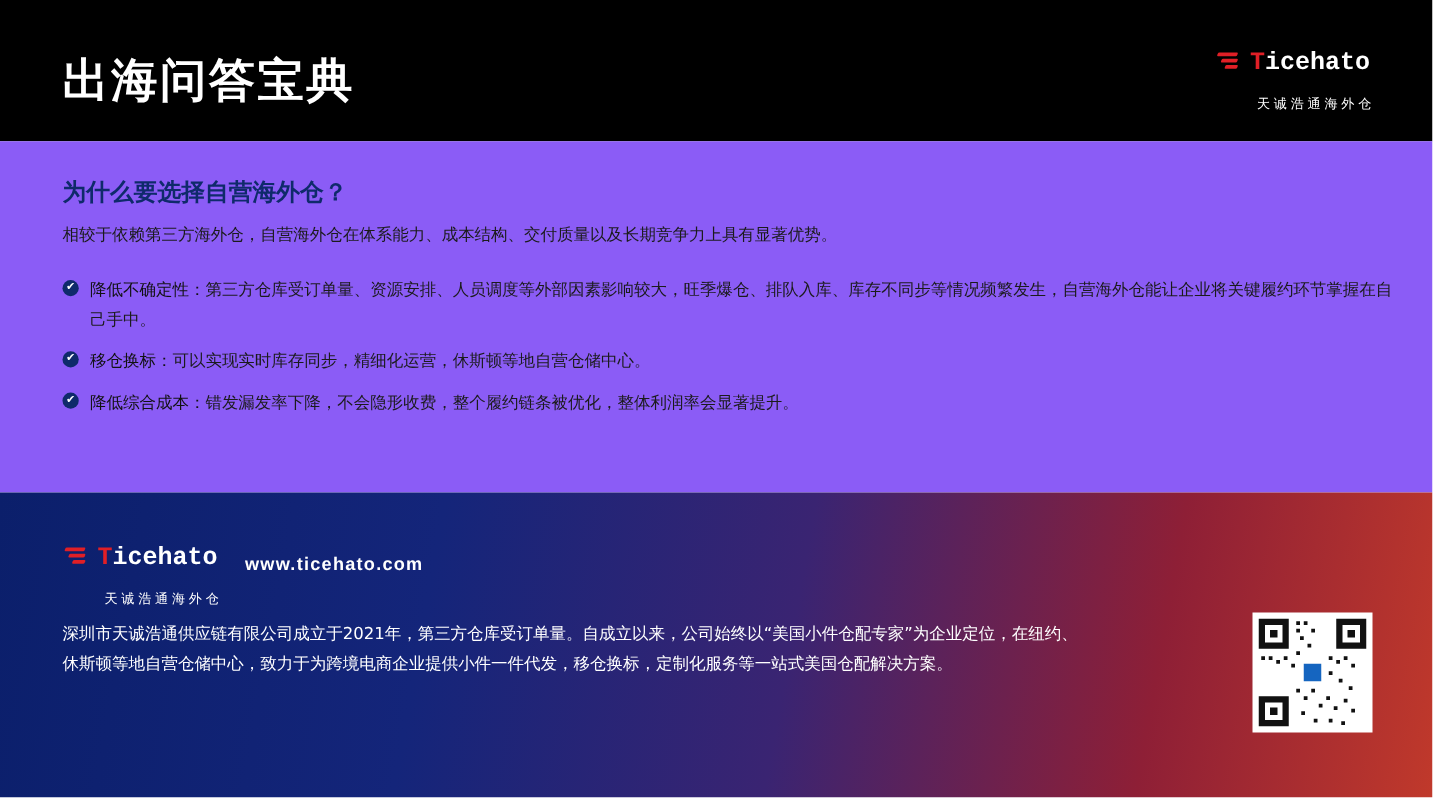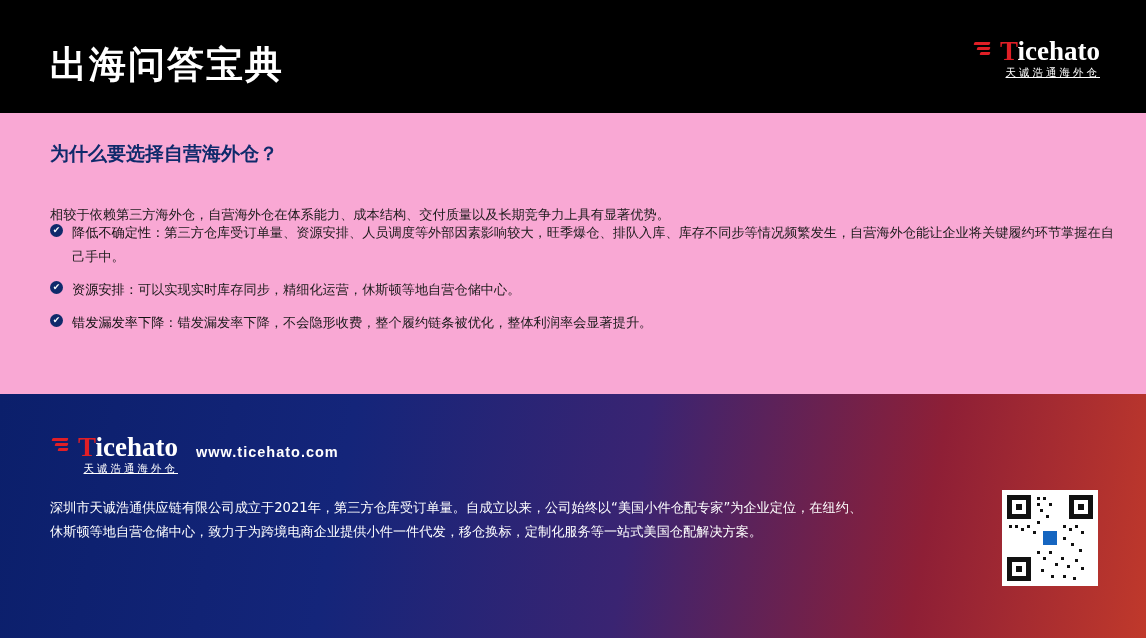--- a/index.html
+++ b/index.html
@@ -31,45 +31,45 @@
     position:relative; width:26px; height:22px; margin-right:2px; flex:0 0 auto;
   }
   .brand-mark .sw {
     position:absolute; background:#e01f26; height:3px; border-radius:1px;
     transform:skewX(-20deg);
   }
   .brand-mark .sw1 { width:16px; left:2px; top:2px; }
   .brand-mark .sw2 { width:13px; left:5px; top:7px; }
   .brand-mark .sw3 { width:10px; left:8px; top:12px; }
   .brand-name {
-    font-size:27px; font-weight:bold; color:#ffffff; letter-spacing:0px;
-    font-family:Liberation Serif, serif; line-height:22px;
+    font-size:20px; font-weight:bold; color:#ffffff; letter-spacing:0px;
+    font-family:Liberation Mono, monospace; line-height:22px;
   }
   .brand-name .t-red { color:#e01f26; }
   .brand-sub {
-    margin-top:2px; font-size:10.5px; color:#ffffff; letter-spacing:3px;
-    font-family:"DejaVu Sans", sans-serif; text-align:right; padding-right:2px;text-decoration:underline;
+    margin-top:12px; font-size:10.5px; color:#ffffff; letter-spacing:3px;
+    font-family:"DejaVu Sans", sans-serif; text-align:right; padding-right:2px;
   }
 
   
   .content {
     position:absolute; left:0; top:113px; width:1146px; height:281px;
-    background:#f9a8d4;
+    background:#8b5cf6;
   }
   .q-title {
     position:absolute; left:50px; top:28px;
     font-size:19px; font-weight:bold; color:#0f2a6b;
     font-family:"DejaVu Sans", sans-serif;
   }
   .para {
     position:absolute; left:50px; width:1060px;
     font-size:13.2px; color:#1b1b1b; line-height:24px;
     font-family:"DejaVu Sans", sans-serif;
   }
-  .para-intro { top:90px; }
+  .para-intro { top:64px; }
   .para-outro { top:200px; }
 
   .bullets { position:absolute; left:50px; top:108px; width:1070px; }
   .bullet { position:relative; padding-left:22px; margin-bottom:9px; }
   .bullet-icon {
     position:absolute; left:0; top:3px; width:13px; height:13px;
     border-radius:50%; background:#0f2a6b; color:#fff;
     font-size:9px; line-height:13px; text-align:center;
     font-family:"DejaVu Sans", sans-serif;
   }
@@ -135,25 +135,25 @@
     <div class="q-title">为什么要选择自营海外仓？</div>
     <div class="para para-intro">相较于依赖第三方海外仓，自营海外仓在体系能力、成本结构、交付质量以及长期竞争力上具有显著优势。</div>
 
     <div class="bullets">
       <div class="bullet">
         <span class="bullet-icon">✔</span>
         <span class="bullet-text"><b>降低不确定性：</b><span>第三方仓库受订单量、资源安排、人员调度等外部因素影响较大，旺季爆仓、排队入库、库存不同步等情况频繁发生，自营海外仓能让企业将关键履约环节掌握在自己手中。</span></span>
       </div>
       <div class="bullet">
         <span class="bullet-icon">✔</span>
-        <span class="bullet-text"><b>资源安排：</b><span>可以实现实时库存同步，精细化运营，休斯顿等地自营仓储中心。</span></span>
+        <span class="bullet-text"><b>移仓换标：</b><span>可以实现实时库存同步，精细化运营，休斯顿等地自营仓储中心。</span></span>
       </div>
       <div class="bullet">
         <span class="bullet-icon">✔</span>
-        <span class="bullet-text"><b>错发漏发率下降：</b><span>错发漏发率下降，不会隐形收费，整个履约链条被优化，整体利润率会显著提升。</span></span>
+        <span class="bullet-text"><b>降低综合成本：</b><span>错发漏发率下降，不会隐形收费，整个履约链条被优化，整体利润率会显著提升。</span></span>
       </div>
     </div>
 
   </div>
 
   <div class="footer">
     <div class="footer-logo">
       <div class="brand-row">
         <span class="brand-mark">
           <span class="sw sw1"></span>

